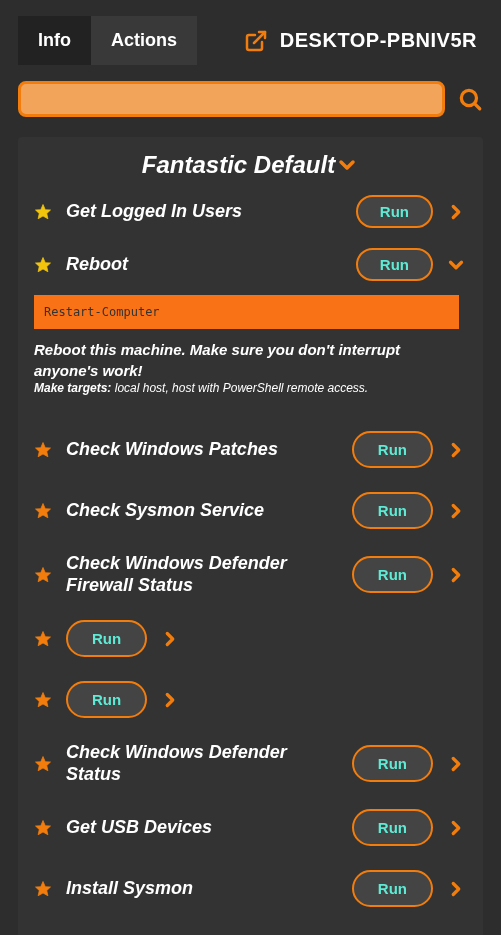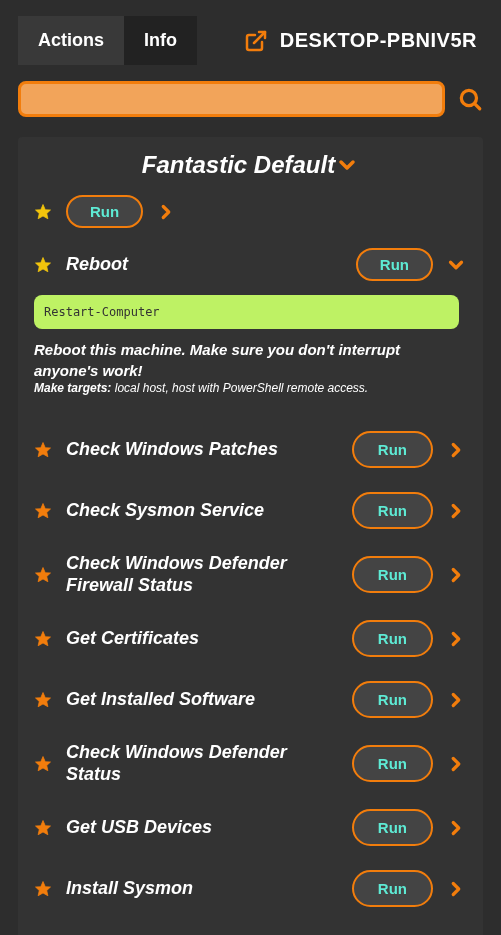--- a/index.html
+++ b/index.html
@@ -116,26 +116,26 @@
 .run-btn.lg { padding: 8px 24px; }
 .item-chev {
   flex: 0 0 22px;
   display: flex;
   align-items: center;
   justify-content: center;
   color: #f27d0c;
   cursor: pointer;
 }
 .code-strip {
-  background: #bef264;
+  background: #f97316;
   color: #333;
   font-family: Consolas, monospace;
   font-size: 12px;
   padding: 10px 10px;
-  border-radius: 8px;
+  border-radius: 0;
   margin: 4px 8px 10px 0;
 }
 .desc {
   font-size: 15px;
   font-style: italic;
   font-weight: 600;
   line-height: 1.4;
 }
 .valid-targets {
   font-size: 12px;
@@ -143,22 +143,22 @@
 }
 .valid-targets .vt-label { font-weight: 700; }
 .gap { height: 24px; }
 .group2 .item-row { padding: 12px 0; }
 </style>
 </head>
 <body>
 
 <div class="topbar">
   <div class="tabs">
+    <div class="tab active">Info</div>
     <div class="tab">Actions</div>
-    <div class="tab active">Info</div>
   </div>
   <div class="spacer"></div>
   <div class="ext-icon">
     <svg width="24" height="24" viewBox="0 0 24 24" fill="none" stroke="currentColor" stroke-width="2.5" stroke-linecap="round" stroke-linejoin="round">
         <path d="M18 13v6a2 2 0 0 1-2 2H5a2 2 0 0 1-2-2V8a2 2 0 0 1 2-2h6"></path>
         <polyline points="15 3 21 3 21 9"></polyline>
         <line x1="10" y1="14" x2="21" y2="3"></line>
       </svg>
   </div>
   <div class="hostname">DESKTOP-PBNIV5R</div>
@@ -183,20 +183,21 @@
         </svg>
     </div>
   </div>
 
   <div class="item-row">
     <div class="star">
       <svg width="18" height="18" viewBox="0 0 24 24" fill="#f2c40c" stroke="#f2c40c">
           <polygon points="12 2 15 9 22 9.3 17 14 18.5 21 12 17.3 5.5 21 7 14 2 9.3 9 9"></polygon>
         </svg>
     </div>
+    <div class="item-label">Get Logged In Users</div>
     <button class="run-btn">Run</button>
     <div class="item-chev">
       <svg width="22" height="22" viewBox="0 0 24 24" fill="none" stroke="currentColor" stroke-width="3.5" stroke-linecap="round" stroke-linejoin="round">
           <polyline points="9 18 15 12 9 6"></polyline>
         </svg>
     </div>
   </div>
 
   <div class="item-row">
     <div class="star">
@@ -263,35 +264,33 @@
             <polyline points="9 18 15 12 9 6"></polyline>
           </svg>
     </div>
       </div>
       <div class="item-row">
     <div class="star">
       <svg width="18" height="18" viewBox="0 0 24 24" fill="#f27d0c" stroke="#f27d0c">
             <polygon points="12 2 15 9 22 9.3 17 14 18.5 21 12 17.3 5.5 21 7 14 2 9.3 9 9"></polygon>
           </svg>
     </div>
-    <div class="item-label">Get Certificates</div>
-    <button class="run-btn lg">Run</button>
-    <div class="item-chev">
-      <svg width="22" height="22" viewBox="0 0 24 24" fill="none" stroke="currentColor" stroke-width="3.5" stroke-linecap="round" stroke-linejoin="round">
-            <polyline points="9 18 15 12 9 6"></polyline>
-          </svg>
-    </div>
-      </div>
-      <div class="item-row">
-    <div class="star">
-      <svg width="18" height="18" viewBox="0 0 24 24" fill="#f27d0c" stroke="#f27d0c">
-            <polygon points="12 2 15 9 22 9.3 17 14 18.5 21 12 17.3 5.5 21 7 14 2 9.3 9 9"></polygon>
-          </svg>
-    </div>
-    <div class="item-label">Get Installed Software</div>
+    <button class="run-btn lg">Run</button>
+    <div class="item-chev">
+      <svg width="22" height="22" viewBox="0 0 24 24" fill="none" stroke="currentColor" stroke-width="3.5" stroke-linecap="round" stroke-linejoin="round">
+            <polyline points="9 18 15 12 9 6"></polyline>
+          </svg>
+    </div>
+      </div>
+      <div class="item-row">
+    <div class="star">
+      <svg width="18" height="18" viewBox="0 0 24 24" fill="#f27d0c" stroke="#f27d0c">
+            <polygon points="12 2 15 9 22 9.3 17 14 18.5 21 12 17.3 5.5 21 7 14 2 9.3 9 9"></polygon>
+          </svg>
+    </div>
     <button class="run-btn lg">Run</button>
     <div class="item-chev">
       <svg width="22" height="22" viewBox="0 0 24 24" fill="none" stroke="currentColor" stroke-width="3.5" stroke-linecap="round" stroke-linejoin="round">
             <polyline points="9 18 15 12 9 6"></polyline>
           </svg>
     </div>
       </div>
       <div class="item-row">
     <div class="star">
       <svg width="18" height="18" viewBox="0 0 24 24" fill="#f27d0c" stroke="#f27d0c">

